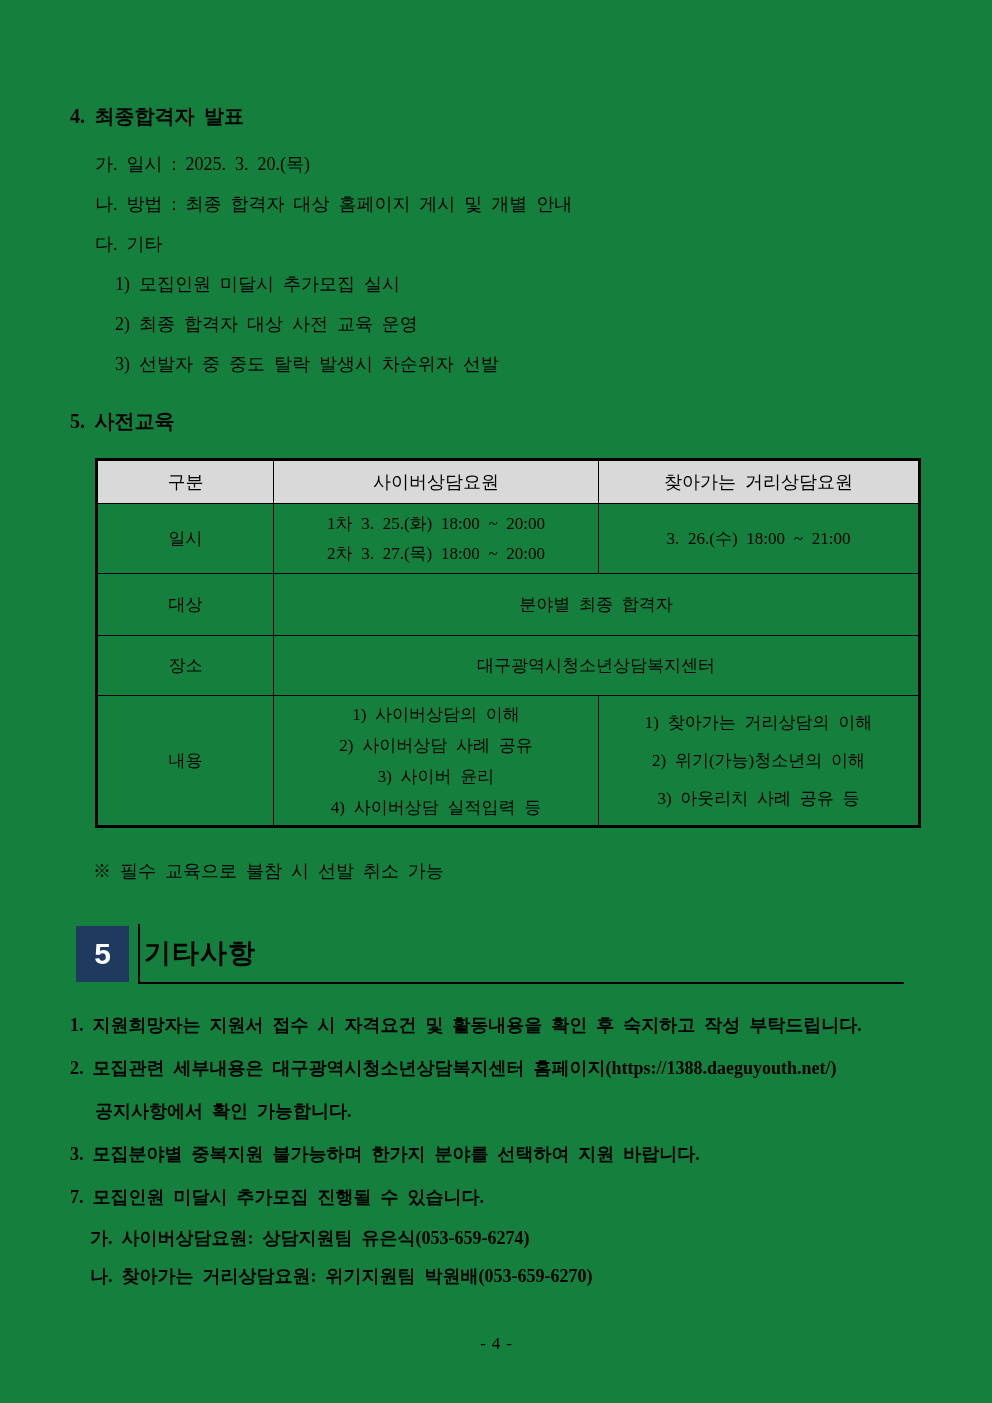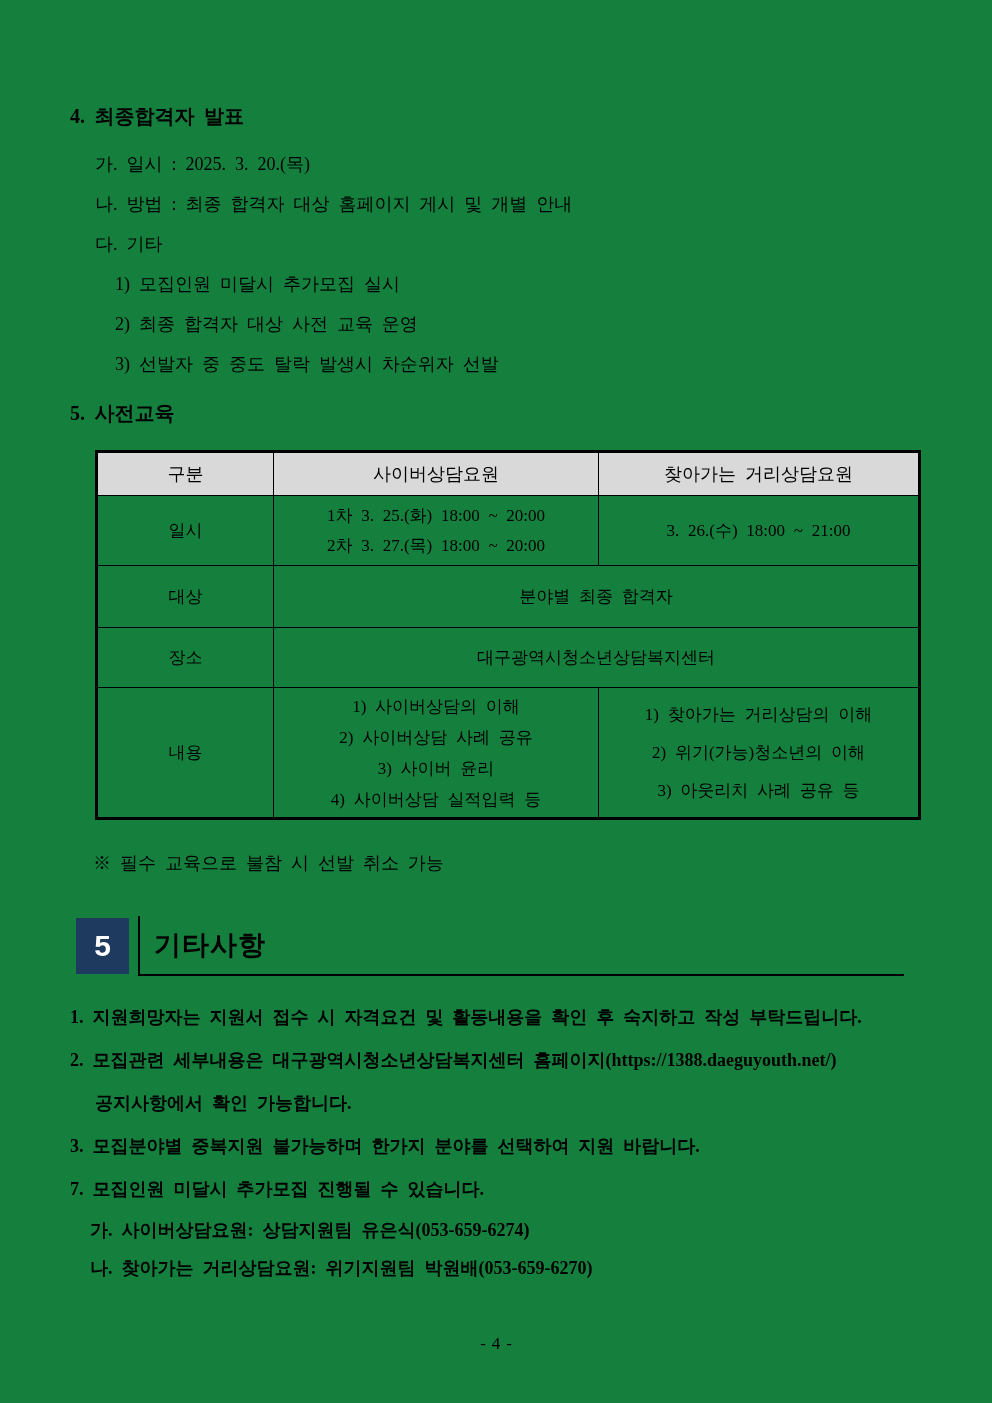--- a/index.html
+++ b/index.html
@@ -20,21 +20,21 @@
   .sec-heading {
     font-size: 20px;
     font-weight: 700;
     line-height: 28px;
     margin: 0 0 14px 0;
   }
   .line { font-size: 18px; line-height: 40px; white-space: nowrap; }
   .indent-1 { padding-left: 25px; }
   .indent-2 { padding-left: 45px; }
   
-  .sec5-heading { margin-top: 14px; margin-bottom: 0; line-height: 30px; }
+  .sec5-heading { margin-top: 22px; margin-bottom: 0; line-height: 30px; }
   table.edu {
     border-collapse: collapse;
     margin: 22px 0 0 25px;
     width: 823px;
     table-layout: fixed;
     border: 3px solid #000;
   }
   table.edu td {
     border: 1.5px solid #000;
     text-align: center;
@@ -89,21 +89,21 @@
     justify-content: center;
     flex: 0 0 auto;
   }
   .banner-title-wrap {
     flex: 1 1 auto;
     margin-left: 9px;
     border-left: 2px solid #000;
     border-bottom: 2px solid #000;
     display: flex;
     align-items: center;
-    padding-left: 14px;
+    padding-left: 4px;
   }
   .banner-title {
     font-family: "Liberation Sans", "DejaVu Sans", sans-serif;
     font-weight: 700;
     font-size: 27px;
     letter-spacing: 1px;
     word-spacing: 0;
   }
   
   .etc { margin-top: 20px; }

